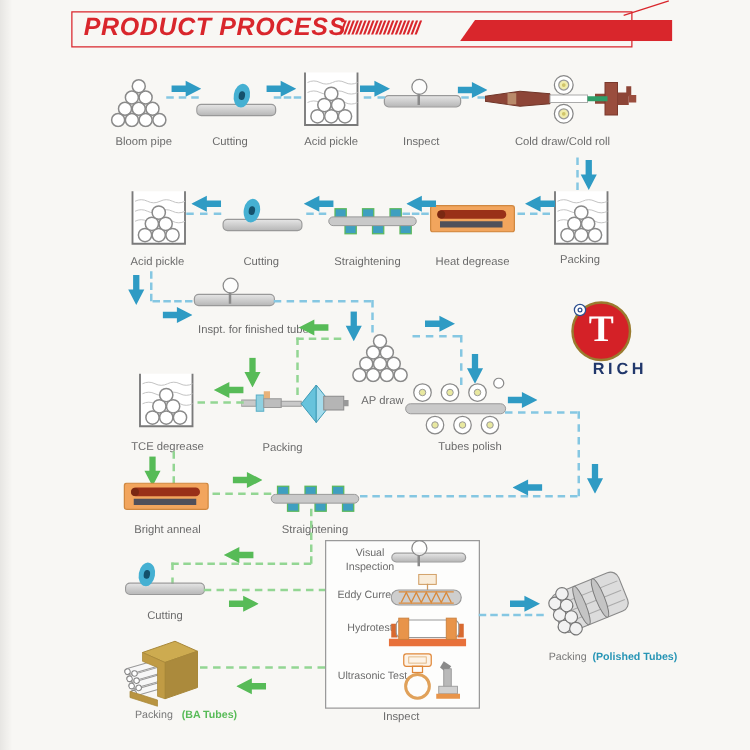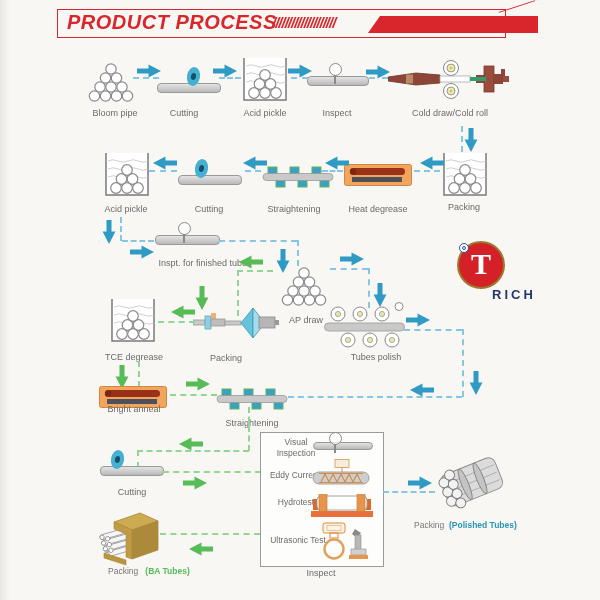--- a/index.html
+++ b/index.html
@@ -29,21 +29,21 @@
   .hdr-bar{position:absolute;left:368px;top:16px;width:170px;height:17px;background:#d9262c;clip-path:polygon(12px 0,100% 0,100% 100%,0 100%);}
   .hdr-diag{position:absolute;left:498px;top:6px;width:38px;border-top:1.5px solid #d9262c;transform:rotate(-18deg);}
   
   .insp-box{position:absolute;left:260px;top:432px;width:122px;height:133px;border:1px solid #9a9a9a;background:#fdfdfc;}
   .insp-lbl{position:absolute;font-size:8.5px;color:#6b6b6b;text-align:center;line-height:1.25;}
   
   .logo-circle{position:absolute;left:457px;top:241px;width:44px;height:44px;background:#d42127;border:2.5px solid #9a7b2f;border-radius:50%;text-align:center;}
   .logo-t{color:#fff;font-weight:bold;font-size:30px;line-height:42px;font-family:"Liberation Serif",serif;}
   .logo-reg{position:absolute;left:459px;top:243px;width:8px;height:8px;border:1.5px solid #2d4f8f;border-radius:50%;background:#fff;}
   .logo-reg::after{content:"";position:absolute;left:2px;top:2px;width:4px;height:4px;border-radius:50%;border:1px solid #2d4f8f;box-sizing:border-box;}
-  .logo-rich{position:absolute;left:470px;top:287px;width:52px;text-align:left;font-size:13px;font-weight:800;color:#21376b;letter-spacing:3px;margin-left:22px;}
+  .logo-rich{position:absolute;left:470px;top:287px;width:52px;text-align:center;font-size:13px;font-weight:800;color:#21376b;letter-spacing:3px;}
   .pack-lbl{position:absolute;font-size:8.5px;color:#777;white-space:nowrap;}
   .edge-shade{position:absolute;left:0;top:0;width:10px;height:600px;background:linear-gradient(90deg,rgba(0,0,0,.07),rgba(0,0,0,0));}
 </style>
 </head>
 <body>
 
 <div class="edge-shade"></div>
 
 <div class="hdr-box"></div>
 <div class="hdr-diag"></div>
@@ -304,21 +304,21 @@
 
 <span class="ar ag ad" style="left:110px;top:370px"></span>
 <span class="dv g" style="left:138px;top:361px;height:26px"></span>
 
 <svg class="abs" style="left:98px;top:386px" width="70" height="22" viewBox="0 0 68 22">
   <rect x="0.5" y="0.5" width="67" height="21" rx="2" fill="#f2a55d" stroke="#d08840"></rect>
   <rect x="6" y="4" width="55" height="7" rx="3.5" fill="#993018"></rect>
   <circle cx="9" cy="7.5" r="3.2" fill="#7a2812"></circle>
   <rect x="8" y="13" width="50" height="5" fill="#50505a"></rect>
 </svg>
-<div class="lbl" style="left:100px;top:404px;width:68px">Bright anneal</div>
+<div class="lbl" style="left:100px;top:418px;width:68px">Bright anneal</div>
 
 <span class="ar ag" style="left:186px;top:377px"></span>
 <span class="dh g" style="left:170px;top:394px;width:47px"></span>
 
 <svg class="abs" style="left:216px;top:388px" width="72" height="22" viewBox="0 0 72 22">
   <g fill="#3f9fc0" stroke="#5cb85c" stroke-width="1">
     <rect x="6" y="1" width="9" height="7"></rect>
       <rect x="28" y="1" width="9" height="7"></rect>
       <rect x="50" y="1" width="9" height="7"></rect>
     <rect x="14" y="14" width="9" height="7"></rect>
@@ -395,21 +395,21 @@
       <circle cx="13" cy="21" r="5"></circle>
         <circle cx="13" cy="31" r="5"></circle>
         <circle cx="13" cy="41" r="5"></circle>
       <circle cx="21" cy="16" r="5"></circle>
         <circle cx="21" cy="26" r="5"></circle>
         <circle cx="21" cy="36" r="5"></circle>
         <circle cx="21" cy="46" r="5"></circle>
     </g>
   </g>
 </svg>
-<div class="pack-lbl" style="left:414px;top:520px">
+<div class="pack-lbl" style="left:439px;top:520px">
   <span>Packing</span>&nbsp;
   <span style="color:#2795b5;font-weight:bold">(Polished Tubes)</span>
 </div>
 
 <span class="dh g" style="left:160px;top:533px;width:100px"></span>
 <span class="ar ag al" style="left:189px;top:542px"></span>
 
 <svg class="abs" style="left:98px;top:508px" width="62" height="58" viewBox="0 0 62 58">
   <g transform="rotate(-16 22 34)">
     <g fill="#f7f7f7" stroke="#999" stroke-width="0.8">

